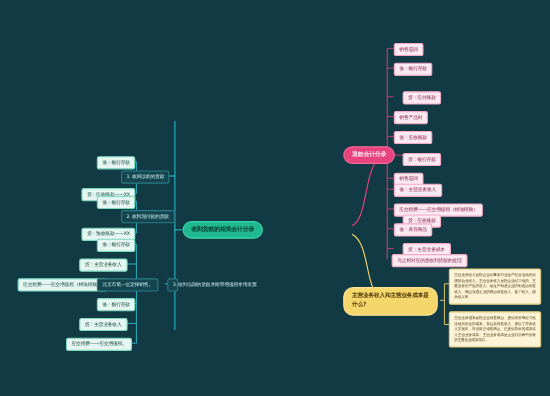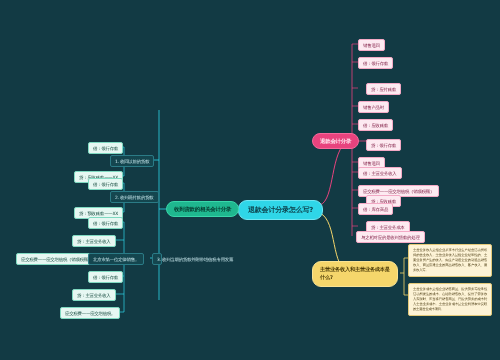--- a/index.html
+++ b/index.html
@@ -142,21 +142,20 @@
     <path d="M352 44 L 358 44 M352 62 L 358 62 M352 88 L 358 88
              M352 106 L 358 106 M352 124 L 358 124 M352 144 L 358 144
              M352 162 L 358 162 M352 172 L 358 172 M352 190 L 358 190
              M352 208 L 358 208 M352 226 L 358 226" stroke="#e8437e" stroke-width="0.7" fill="none"></path>
 
     <path d="M400 273 L 404 273" stroke="#f5d66b" stroke-width="0.8" fill="none"></path>
     <path d="M404 258 L 404 295" stroke="#f5d66b" stroke-width="0.8" fill="none"></path>
     <path d="M404 258 L 410 258 M404 295 L 410 295" stroke="#f5d66b" stroke-width="0.8" fill="none"></path>
   </svg>
 
-  <div class="node root" style="left:238px;top:200px;">退款会计分录怎么写?</div>
 
   <div class="node head-green" style="left:166px;top:201px;">收到货款的相关会计分录</div>
 
   <div class="node chip-label" style="left:110px;top:155px;">1. 收回以前的货款</div>
   <div class="node chip chip-green" style="left:88px;top:142px;">借：银行存款</div>
   <div class="node chip chip-green" style="left:74px;top:171px;">贷：应收账款——XX</div>
 
   <div class="node chip-label" style="left:110px;top:191px;">2. 收到现付款的货款</div>
   <div class="node chip chip-green" style="left:88px;top:178px;">借：银行存款</div>
   <div class="node chip chip-green" style="left:74px;top:207px;">贷：预收账款——XX</div>

